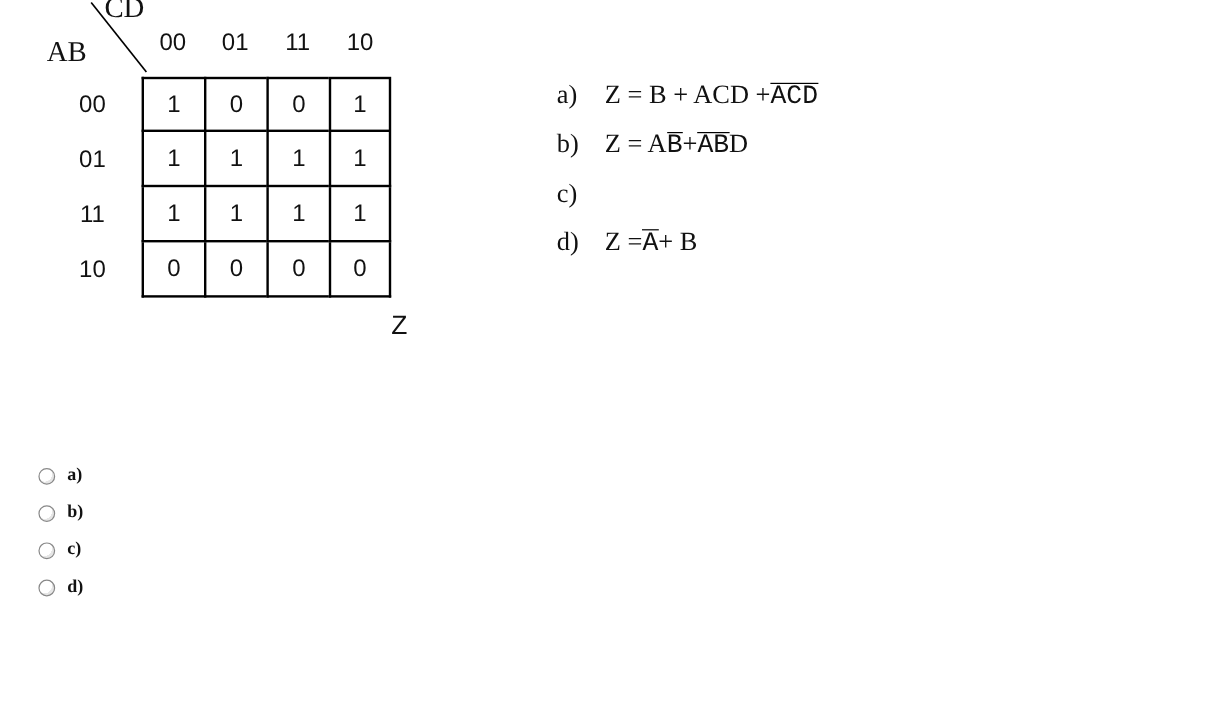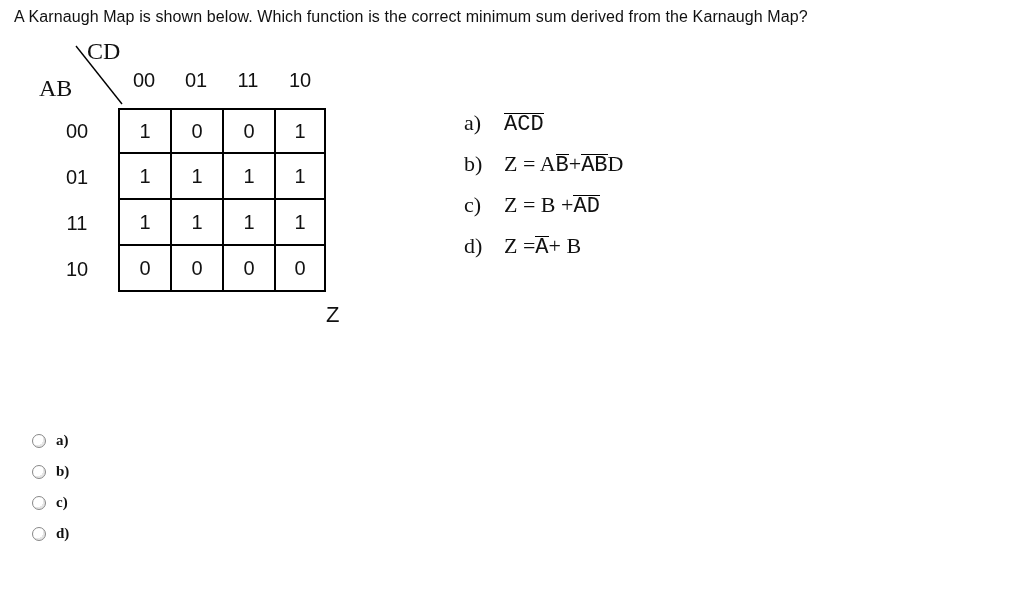--- a/index.html
+++ b/index.html
@@ -137,21 +137,20 @@
     border: 1.5px solid #888;
     border-radius: 50%;
     box-sizing: border-box;
     background: radial-gradient(circle at 35% 35%, #fff 0 55%, #e6e6e6 56% 100%);
   }
 </style>
 </head>
 <body>
 
 <div class="page">
-  <div class="prompt">A Karnaugh Map is shown below.  Which function is the correct minimum sum derived from the Karnaugh Map?</div>
 
   <div class="content-row">
 
     <div class="kmap-wrap">
       <div class="kmap-grid">
 
         <div class="corner">
           <span class="cd">CD</span>
           <span class="ab">AB</span>
           <svg class="diag" viewBox="0 0 54 66">
@@ -188,41 +187,37 @@
         <div class="cell">0</div>
         <div class="cell right">0</div>
       </div>
       <div class="z-label">Z</div>
     </div>
 
     <div class="options">
       <div class="opt">
         <span class="lbl">a)</span>
         <span class="eq">
+          <span>Z = B + ACD + </span>
           <span class="ovl">ACD</span>
           <span></span>
         </span>
       </div>
       <div class="opt">
         <span class="lbl">b)</span>
         <span class="eq">
           <span>Z = A</span>
           <span class="ovl">B</span>
           <span> + </span>
           <span class="ovl">AB</span>
           <span>D</span>
         </span>
       </div>
       <div class="opt">
         <span class="lbl">c)</span>
-        <span class="eq">
-          <span>Z = B + </span>
-          <span class="ovl">AD</span>
-          <span></span>
-        </span>
       </div>
       <div class="opt">
         <span class="lbl">d)</span>
         <span class="eq">
           <span>Z = </span>
           <span class="ovl">A</span>
           <span> + B</span>
         </span>
       </div>
     </div>

